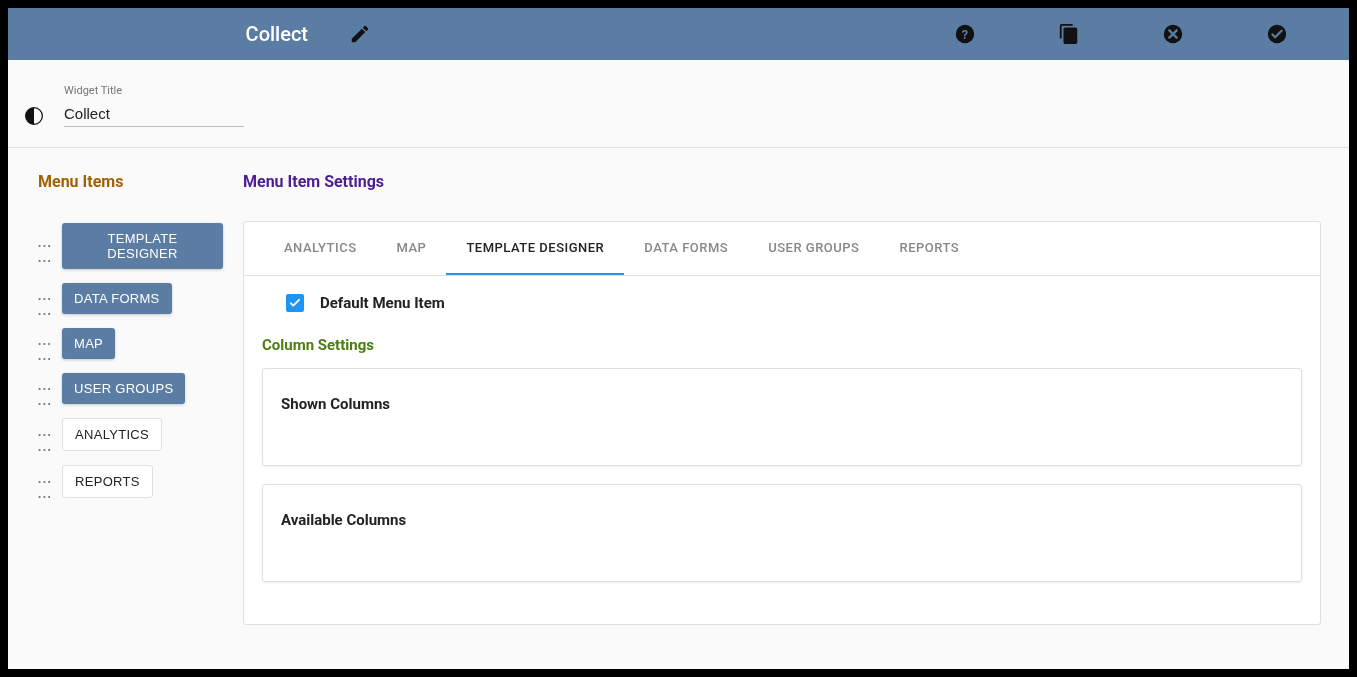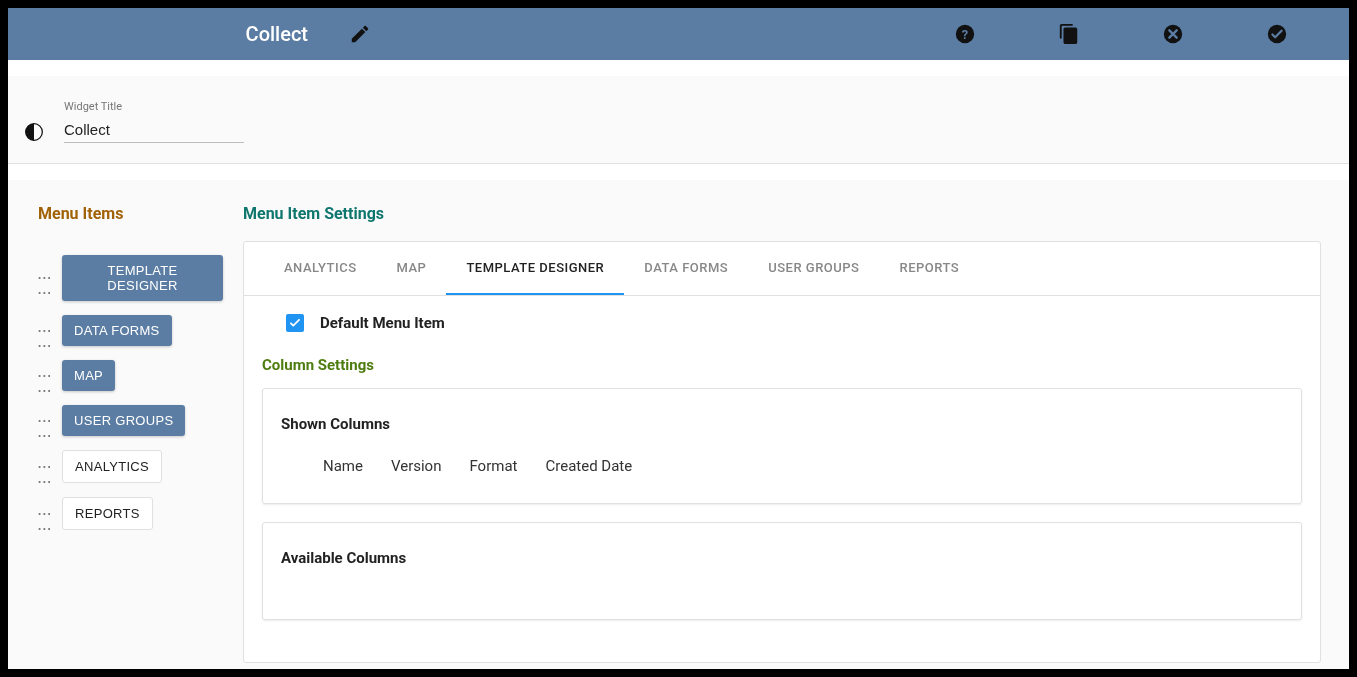--- a/index.html
+++ b/index.html
@@ -9,21 +9,20 @@
     width: 1357px;
     height: 677px;
     overflow: hidden;
   }
   .outer-frame {
     background: #fff;
     position: absolute;
     top: 8px; left: 8px; right: 8px; bottom: 8px;
     display: flex;
     flex-direction: column;
-    gap: 16px;
   }
 
   
   .topbar {
     background: #5B7DA3;
     height: 52px;
     display: flex;
     align-items: center;
     color: #fff;
     padding: 0 20px 0 0;
@@ -145,22 +144,22 @@
 
   
   .settings {
     flex:1;
     padding: 24px 28px 0 10px;
     overflow:auto;
   }
   .settings-heading {
     font-size: 16px;
     font-weight:700;
-    color:#0f766e;
-    margin-bottom: 18px;
+    color:#4c1d95;
+    margin-bottom: 30px;
   }
   .settings-card {
     background:#fff;
     border:1px solid #e0e0e0;
     border-radius:3px;
   }
   .tabs {
     display:flex;
     border-bottom:1px solid #e0e0e0;
     padding: 0 20px;
@@ -326,26 +325,20 @@
                   <path d="M5 12.5l4 4 10-10" stroke="#fff" stroke-width="3" fill="none" stroke-linecap="round" stroke-linejoin="round"></path>
                 </svg>
             </div>
             <div class="checkbox-label">Default Menu Item</div>
           </div>
 
           <div class="sub-heading">Column Settings</div>
 
           <div class="column-box">
             <div class="column-box-title">Shown Columns</div>
-            <div class="chips" id="shown-chips">
-                <div class="chip">Name</div>
-                <div class="chip">Version</div>
-                <div class="chip">Format</div>
-                <div class="chip">Created Date</div>
-              </div>
           </div>
 
           <div class="column-box">
             <div class="column-box-title">Available Columns</div>
           </div>
         </div>
       </div>
     </div>
   </div>
 

